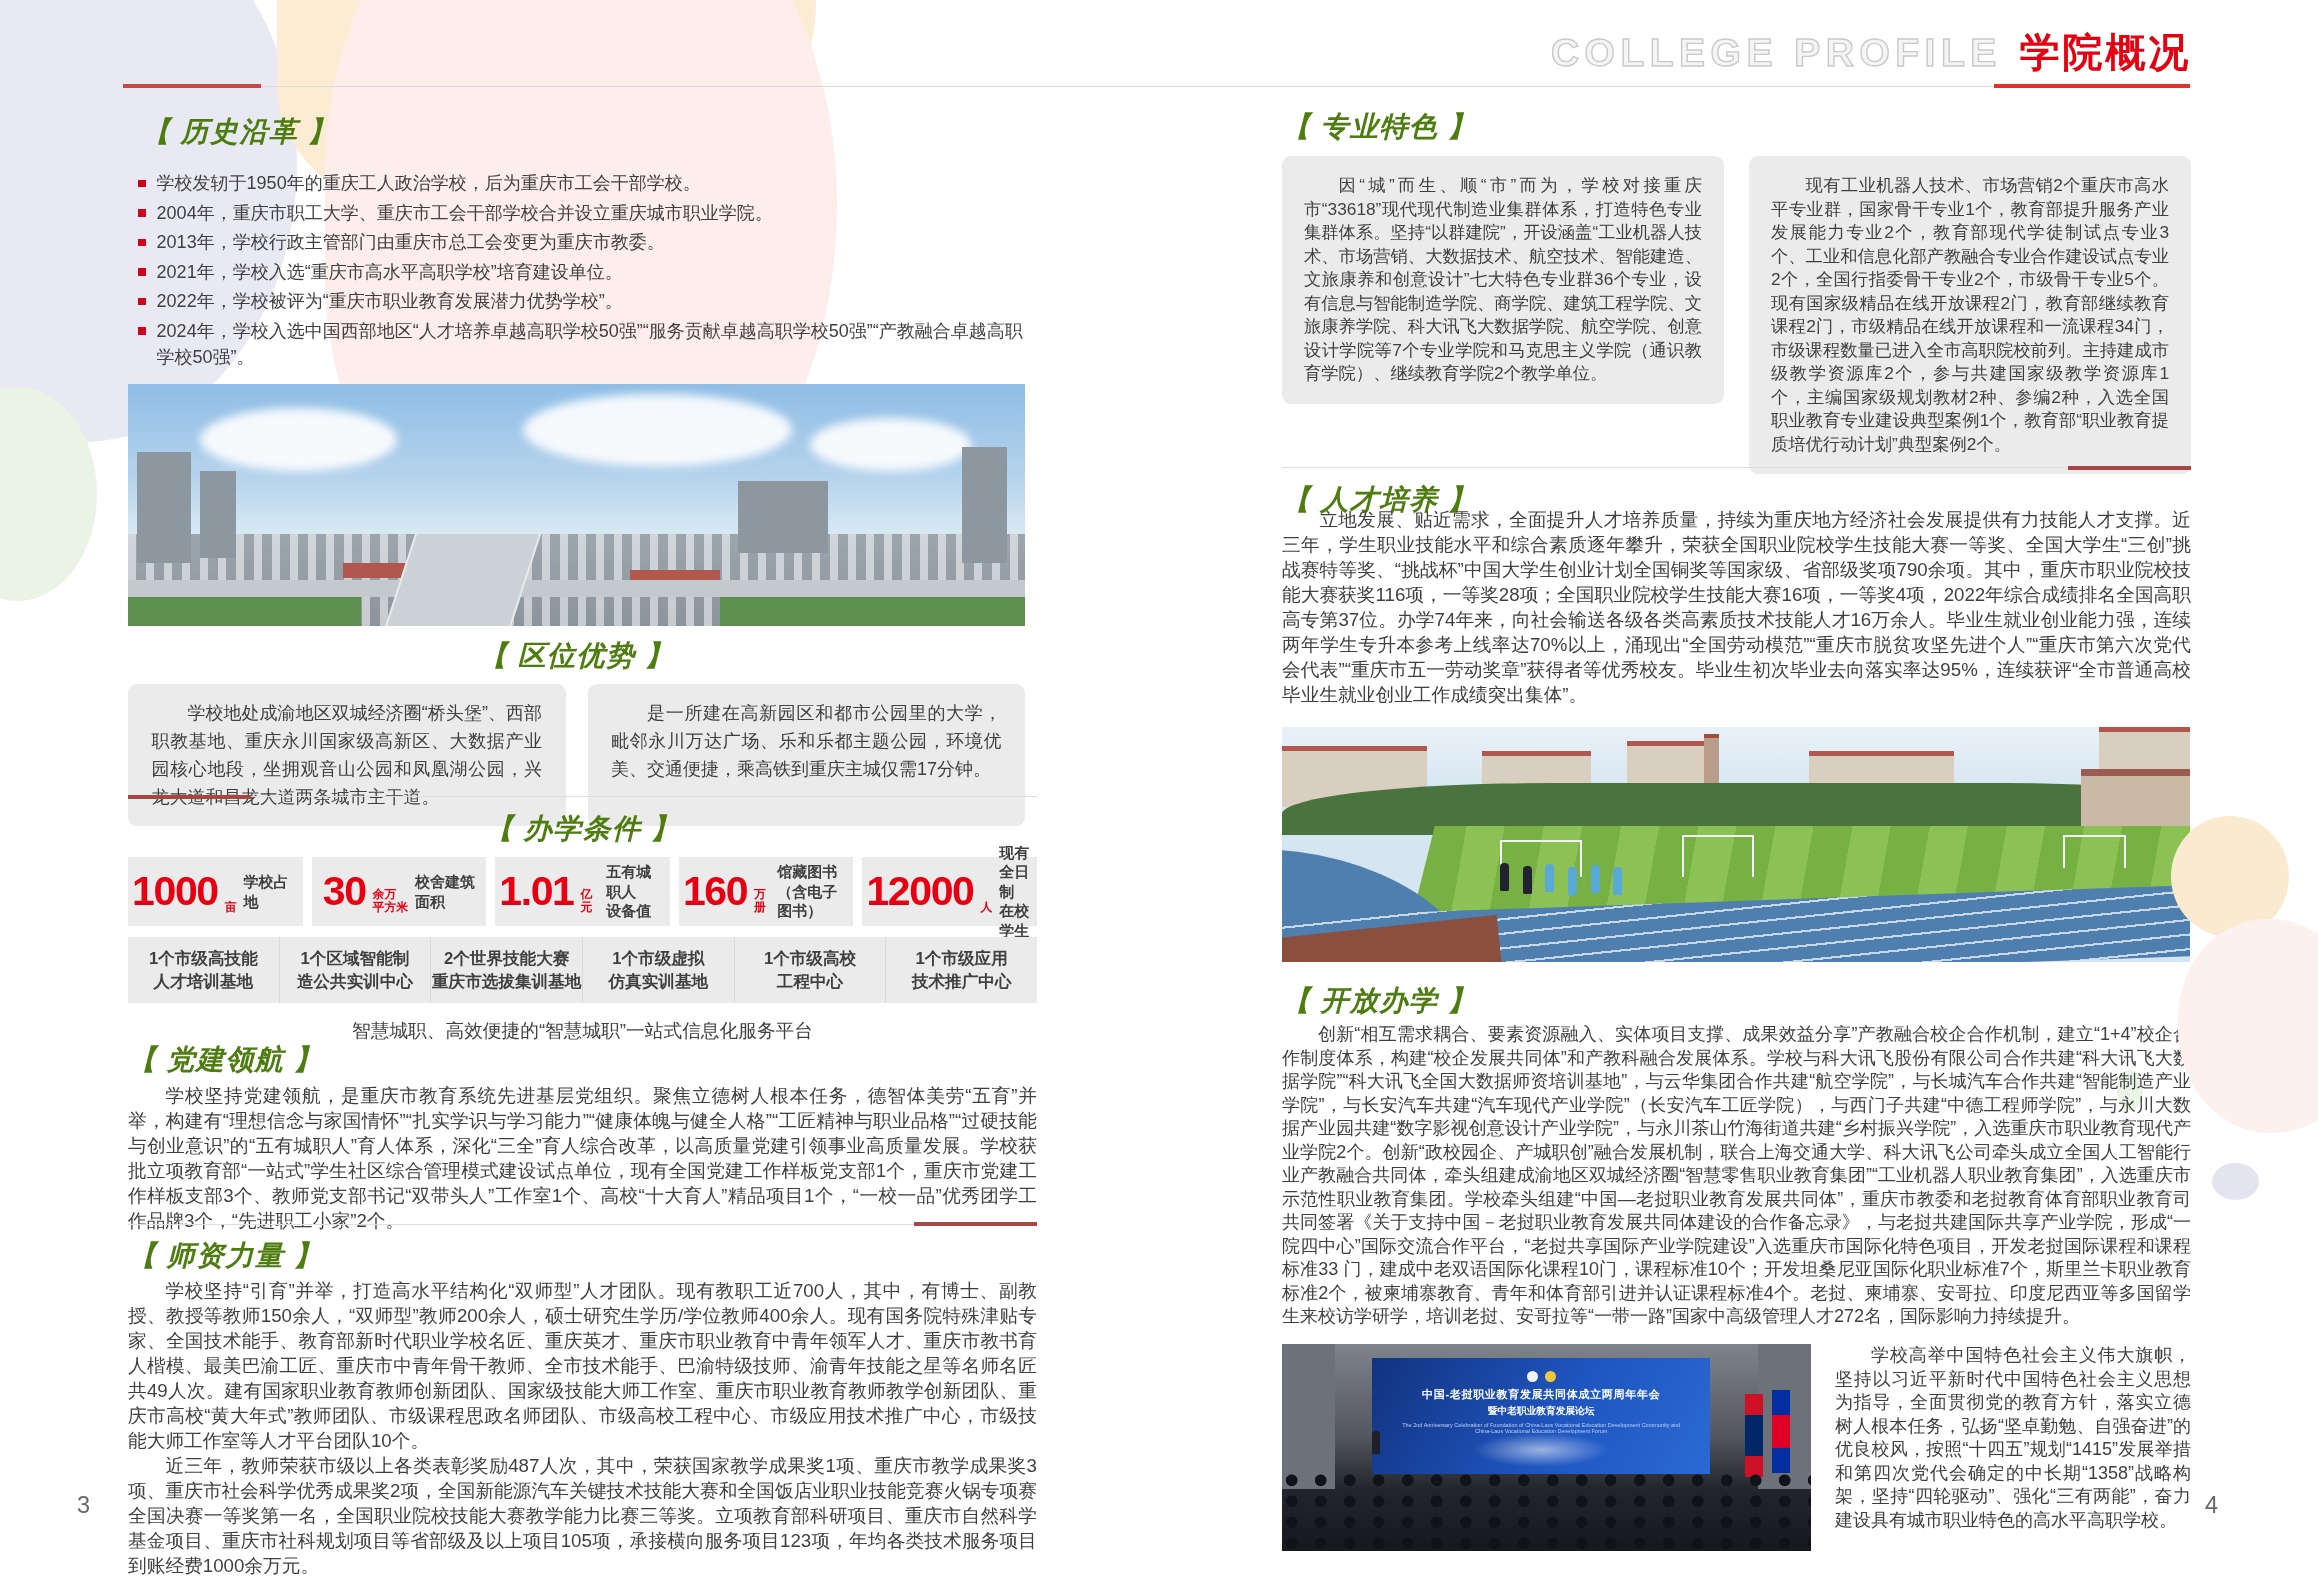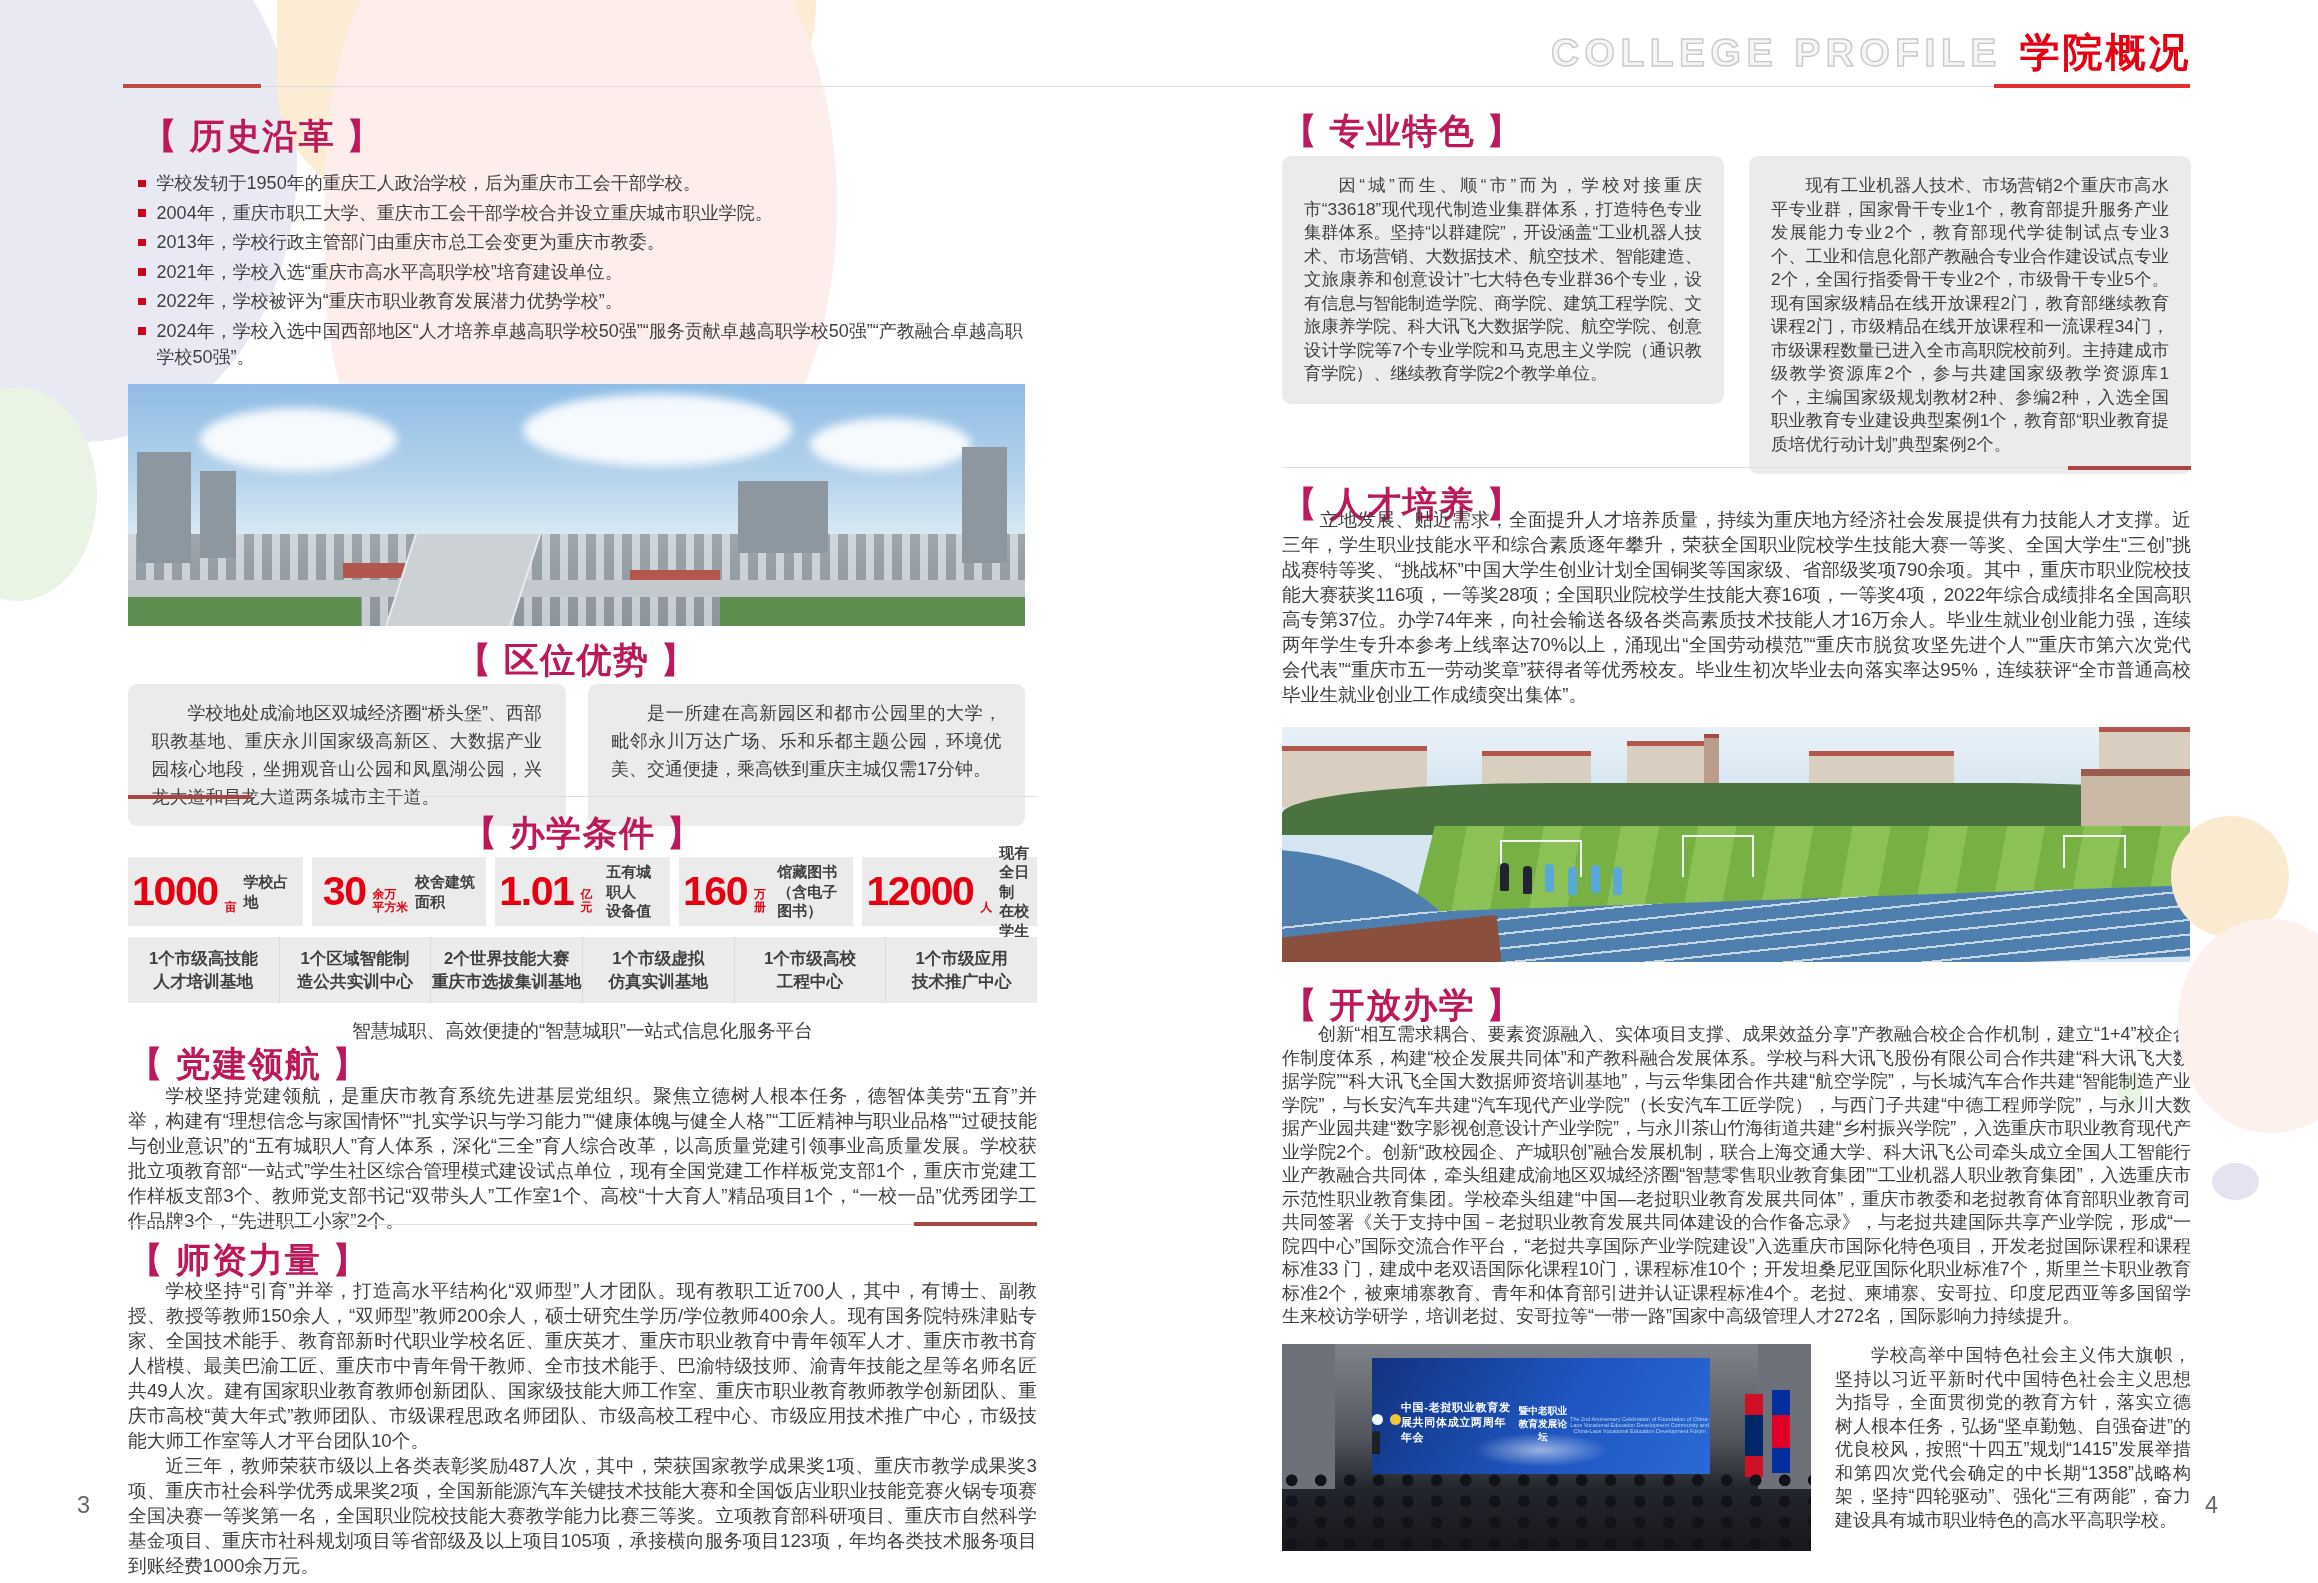--- a/index.html
+++ b/index.html
@@ -20,21 +20,21 @@
   .z { position:absolute; z-index:1; }
 
   
   .top-rule { left:123px; top:86px; width:2068px; height:1.4px; background:#dcdcdc; }
   .top-rule-red-left { left:123px; top:84px; width:138px; height:3.5px; background:#c24a45; }
   .top-rule-red-right { left:1994px; top:84px; width:196px; height:3.5px; background:#e2302e; }
   .page-header { left:1282px; top:25px; width:909px; text-align:right; white-space:nowrap; }
   .ph-en { font-size:39px; font-weight:700; letter-spacing:5.5px; color:#f5f5f5; -webkit-text-stroke:1.4px #c9c9c9; }
   .ph-cn { font-size:40px; font-weight:900; color:#e60012; margin-left:18px; letter-spacing:2.8px; }
 
-  .sec-title { color:#be185d; font-size:35px; font-weight:800; letter-spacing:1.4px; white-space:nowrap; }
+  .sec-title { color:#4d7c0f; font-size:28px; font-weight:800; letter-spacing:1.4px; white-space:nowrap;font-style:italic; }
   .centered { text-align:center; }
   .body-text { color:#3f3f3f; text-align:justify; }
   .indent { text-indent:2em;border-radius:9px; }
 
   
   .hist-title { left:142px; top:113px; }
   .hist-list { left:138px; top:170px; width:899px; list-style:none; }
   .hist-list li { display:flex; font-size:18px; line-height:26px; margin-bottom:3.5px; color:#3f3f3f; }
   .bullet { width:7.6px; height:7.6px; background:#d0021b; margin:9.7px 11px 0 0; flex:none; }
 
@@ -95,21 +95,21 @@
   .st-track-curve { position:absolute; left:-14%; top:52%; width:36%; height:70%; background:#4e7fae; border-top-right-radius:70% 90%; }
   .st-dirt { position:absolute; left:-6%; top:86%; width:30%; height:22%; background:#8a4f3d; transform:rotate(-6deg); }
   .st-goal { position:absolute; border:2.8px solid #f2f4f6; border-bottom:none; background:transparent; }
   .st-person { position:absolute; width:9px; height:28px; border-radius:4.1px 4.1px 1.4px 1.4px; }
   .st-stand { position:absolute; right:0; top:18%; width:12%; height:36%; background:#c9b9a5; border-top:7px solid #9c5b50; }
 
   .open-title { left:1282px; top:982px; }
   .open-p1 { left:1282px; top:1023px; width:909px; font-size:18px; line-height:23.5px; }
   .photo-conf { left:1282px; top:1344px; width:529px; height:207px; overflow:hidden; background:linear-gradient(#7f838c 0%, #53565e 45%, #23252c 70%, #17181d 100%); }
   .cf-wall { position:absolute; top:0; width:10%; height:70%; background:#6d717a; }
-  .cf-screen { position:absolute; left:17%; top:7%; width:64%; height:56%; background:linear-gradient(120deg, #12337f, #1f55c0 55%, #2a6ad4); display:flex; flex-direction:row; align-items:center; justify-content:flex-start; padding-top:12.4px; }
+  .cf-screen { position:absolute; left:17%; top:7%; width:64%; height:56%; background:linear-gradient(120deg, #12337f, #1f55c0 55%, #2a6ad4); display:flex; flex-direction:column; align-items:center; justify-content:flex-start; padding-top:12.4px; }
   .cf-logos { display:flex; gap:7px; margin-bottom:5.5px; }
   .cf-logo { width:11px; height:11px; border-radius:50%; background:#f0f3f8; }
   .cf-logo.alt { background:#f3c53d; }
   .cf-line1 { color:#fff; font-weight:800; font-size:11px; letter-spacing:0.7px; }
   .cf-line2 { color:#fff; font-weight:700; font-size:9.7px; margin-top:2.8px;text-align:center; }
   .cf-line-en { color:#bcd0f2; font-size:5.5px; margin-top:4.1px; text-align:center; width:86%; }
   .cf-glow { position:absolute; left:30%; bottom:6%; width:40%; height:30%; background:radial-gradient(ellipse at center, rgba(255,255,255,.55), rgba(255,255,255,0) 70%); }
   .cf-heads { position:absolute; left:0; bottom:0; width:100%; height:38%;
     background-image:radial-gradient(circle 6.2px at 9.7px 8.3px, #121318 5.5px, transparent 6.2px);
     background-size:29px 21px; }

